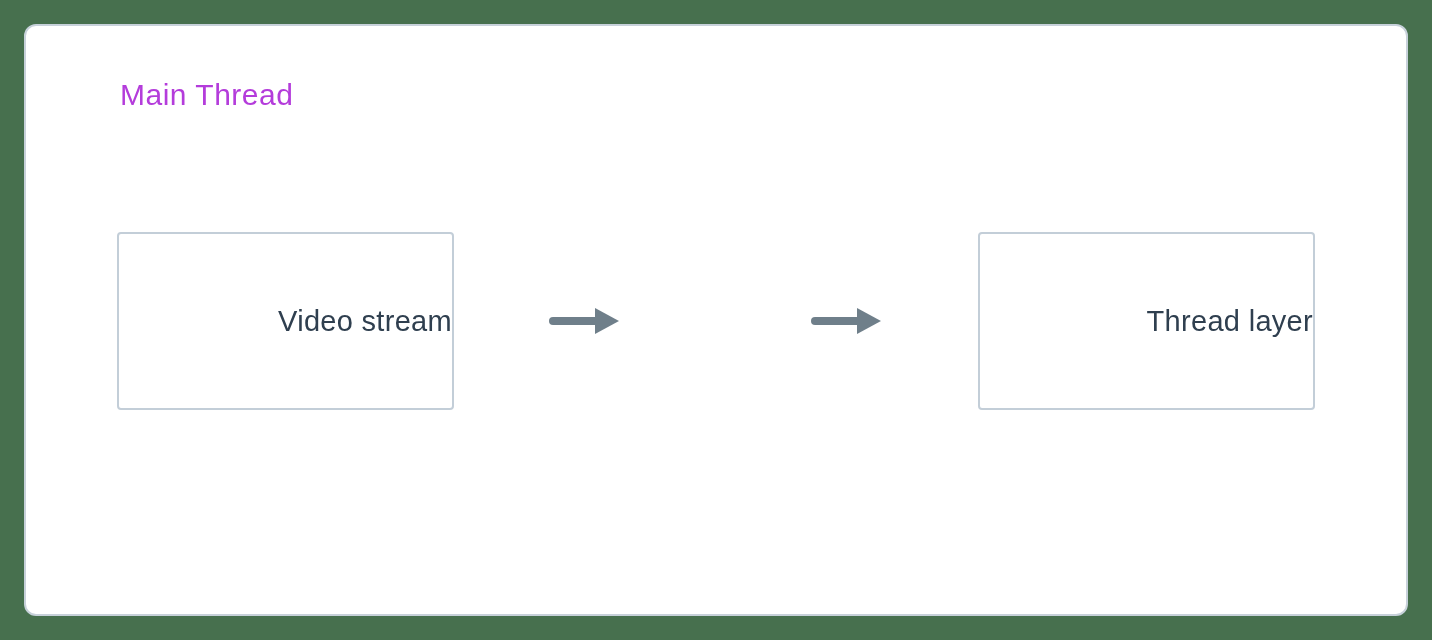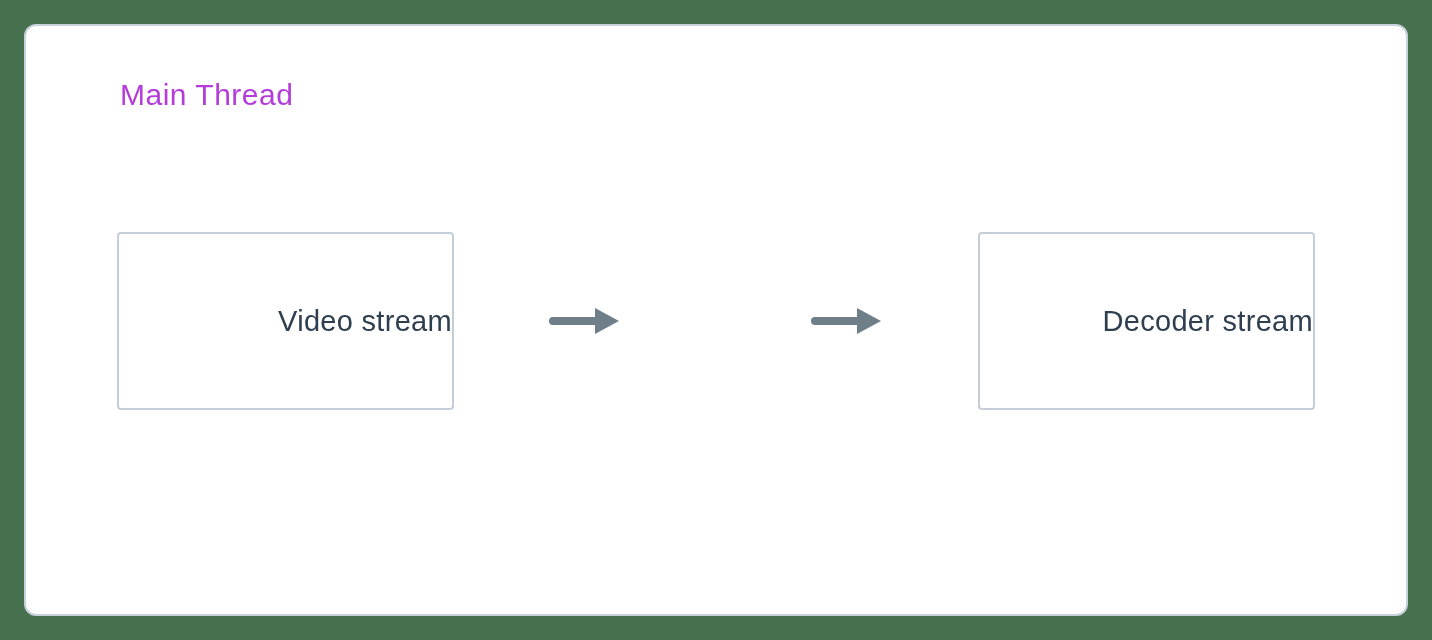--- a/index.html
+++ b/index.html
@@ -100,18 +100,18 @@
 
 
       <div class="edge">
         <svg width="72" height="32" viewBox="0 0 72 32">
           <line class="shaft" x1="4" y1="16" x2="50" y2="16" stroke-width="8" stroke-linecap="round"></line>
           <polygon class="head" points="46,3 70,16 46,29"></polygon>
         </svg>
       </div>
 
       <div class="node">
-        <span class="node-label">Decoder stream</span>
+        <span class="node-label">Thread layer</span>
       </div>
 
     </div>
   </div>
 </div>
 
 </body></html>

